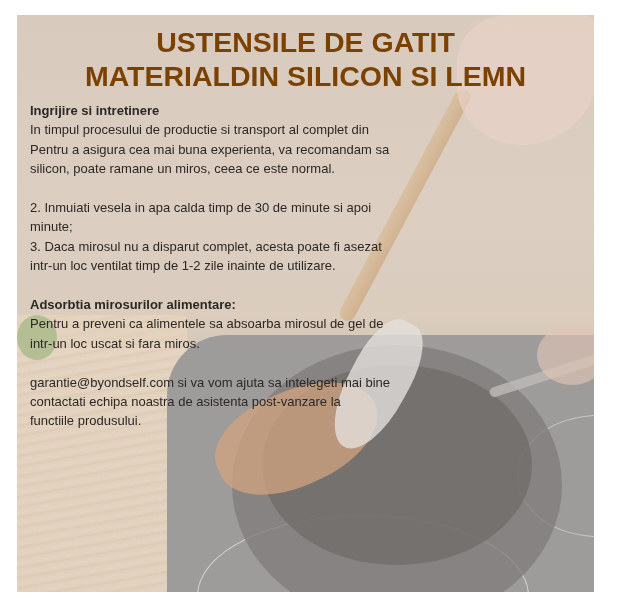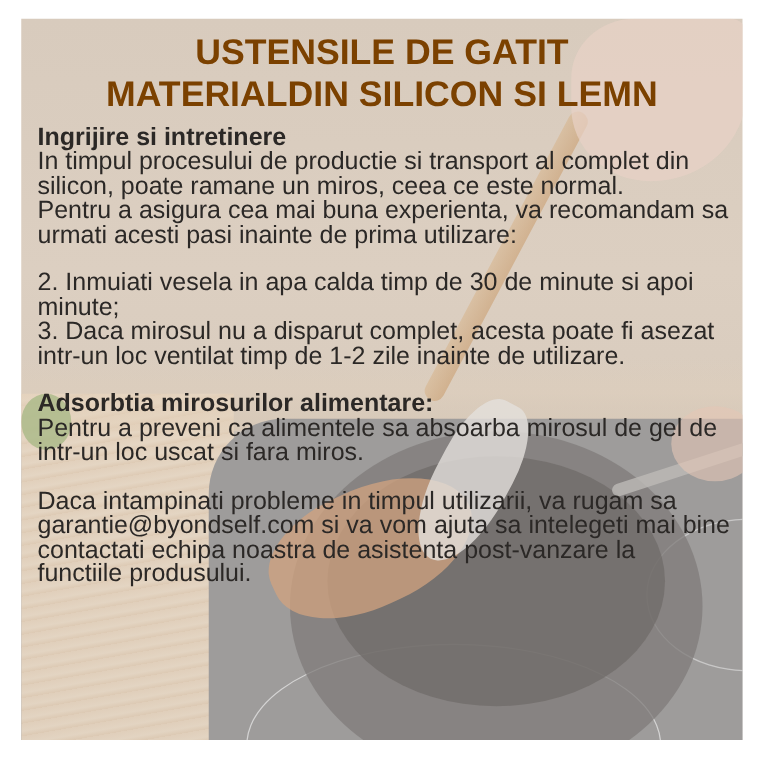--- a/index.html
+++ b/index.html
@@ -20,21 +20,21 @@
   .hand{left:440px;top:0px;width:140px;height:130px;border-radius:40% 10% 60% 50%;background:#e8d2c6;opacity:.7;}
   .hand2{left:520px;top:310px;width:70px;height:60px;border-radius:50%;background:#e4c6b6;opacity:.6;}
   .herb{left:0;top:300px;width:40px;height:45px;border-radius:50%;background:#a9b987;opacity:.8;}
   .ring{left:180px;top:500px;width:330px;height:160px;border-radius:50%;border:1px solid rgba(235,235,235,.7);}
   .ring2{left:500px;top:400px;width:160px;height:120px;border-radius:50%;border:1px solid rgba(235,235,235,.55);}
   .pan-handle{left:470px;top:355px;width:120px;height:10px;background:#bdbab7;transform:rotate(-18deg);border-radius:5px;opacity:.8;}
 
   .content{position:absolute;left:0;top:0;width:577px;height:577px;}
   .title{position:absolute;left:0;top:10px;width:577px;text-align:center;color:#7b4100;
     font-weight:bold;font-size:28.5px;line-height:34px;letter-spacing:0px;}
-  .body{position:absolute;left:13px;top:86px;width:560px;color:#2b2826;font-size:20px;line-height:19.4px;}
+  .body{position:absolute;left:13px;top:86px;width:560px;color:#2b2826;font-size:13px;line-height:19.4px;}
   .body p{margin:0;}
   .heading{font-weight:bold;}
   .gap{height:19.4px;}
 </style>
 </head>
 <body>
 
 <div class="card">
   <div class="bg wood"></div>
   <div class="bg counter"></div>
@@ -53,35 +53,33 @@
 
   <div class="content">
     <div class="title">
       <div>USTENSILE DE GATIT</div>
       <div>MATERIALDIN SILICON SI LEMN</div>
     </div>
 
     <div class="body">
       <p class="heading">Ingrijire si intretinere</p>
       <p>In timpul procesului de productie si transport al complet din</p>
+      <p>Pentru a asigura cea mai buna experienta, va recomandam sa</p>
       <p>silicon, poate ramane un miros, ceea ce este normal.</p>
-      <p>Pentru a asigura cea mai buna experienta, va recomandam sa</p>
-      <p>urmati acesti pasi inainte de prima utilizare:</p>
       <div class="gap"></div>
 
       <p>2. Inmuiati vesela in apa calda timp de 30 de minute si apoi</p>
       <p>minute;</p>
       <p>3. Daca mirosul nu a disparut complet, acesta poate fi asezat</p>
       <p>intr-un loc ventilat timp de 1-2 zile inainte de utilizare.</p>
       <div class="gap"></div>
 
       <p class="heading">Adsorbtia mirosurilor alimentare:</p>
       <p>Pentru a preveni ca alimentele sa absoarba mirosul de gel de</p>
       <p>intr-un loc uscat si fara miros.</p>
       <div class="gap"></div>
 
-      <p>Daca intampinati probleme in timpul utilizarii, va rugam sa</p>
       <p>garantie@byondself.com si va vom ajuta sa intelegeti mai bine</p>
       <p>contactati echipa noastra de asistenta post-vanzare la</p>
       <p>functiile produsului.</p>
     </div>
   </div>
 </div>
 
 </body></html>

